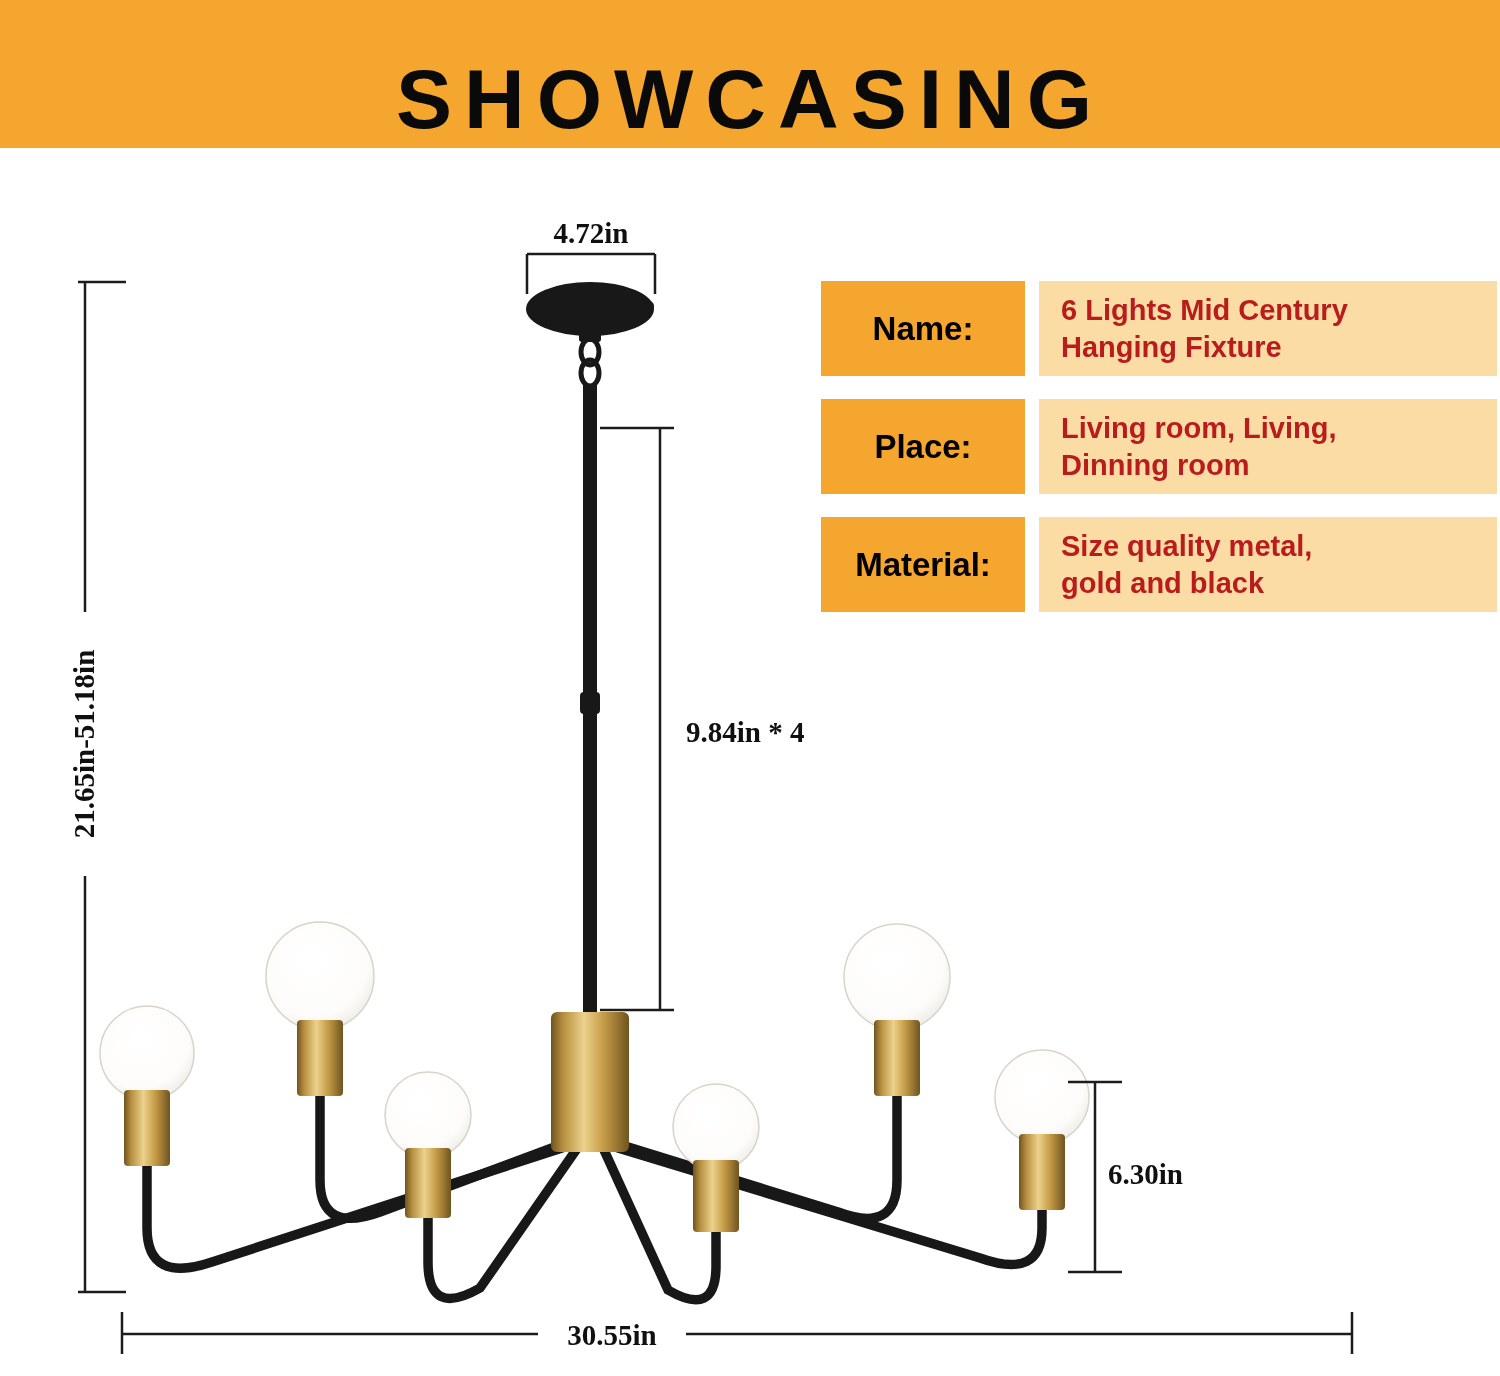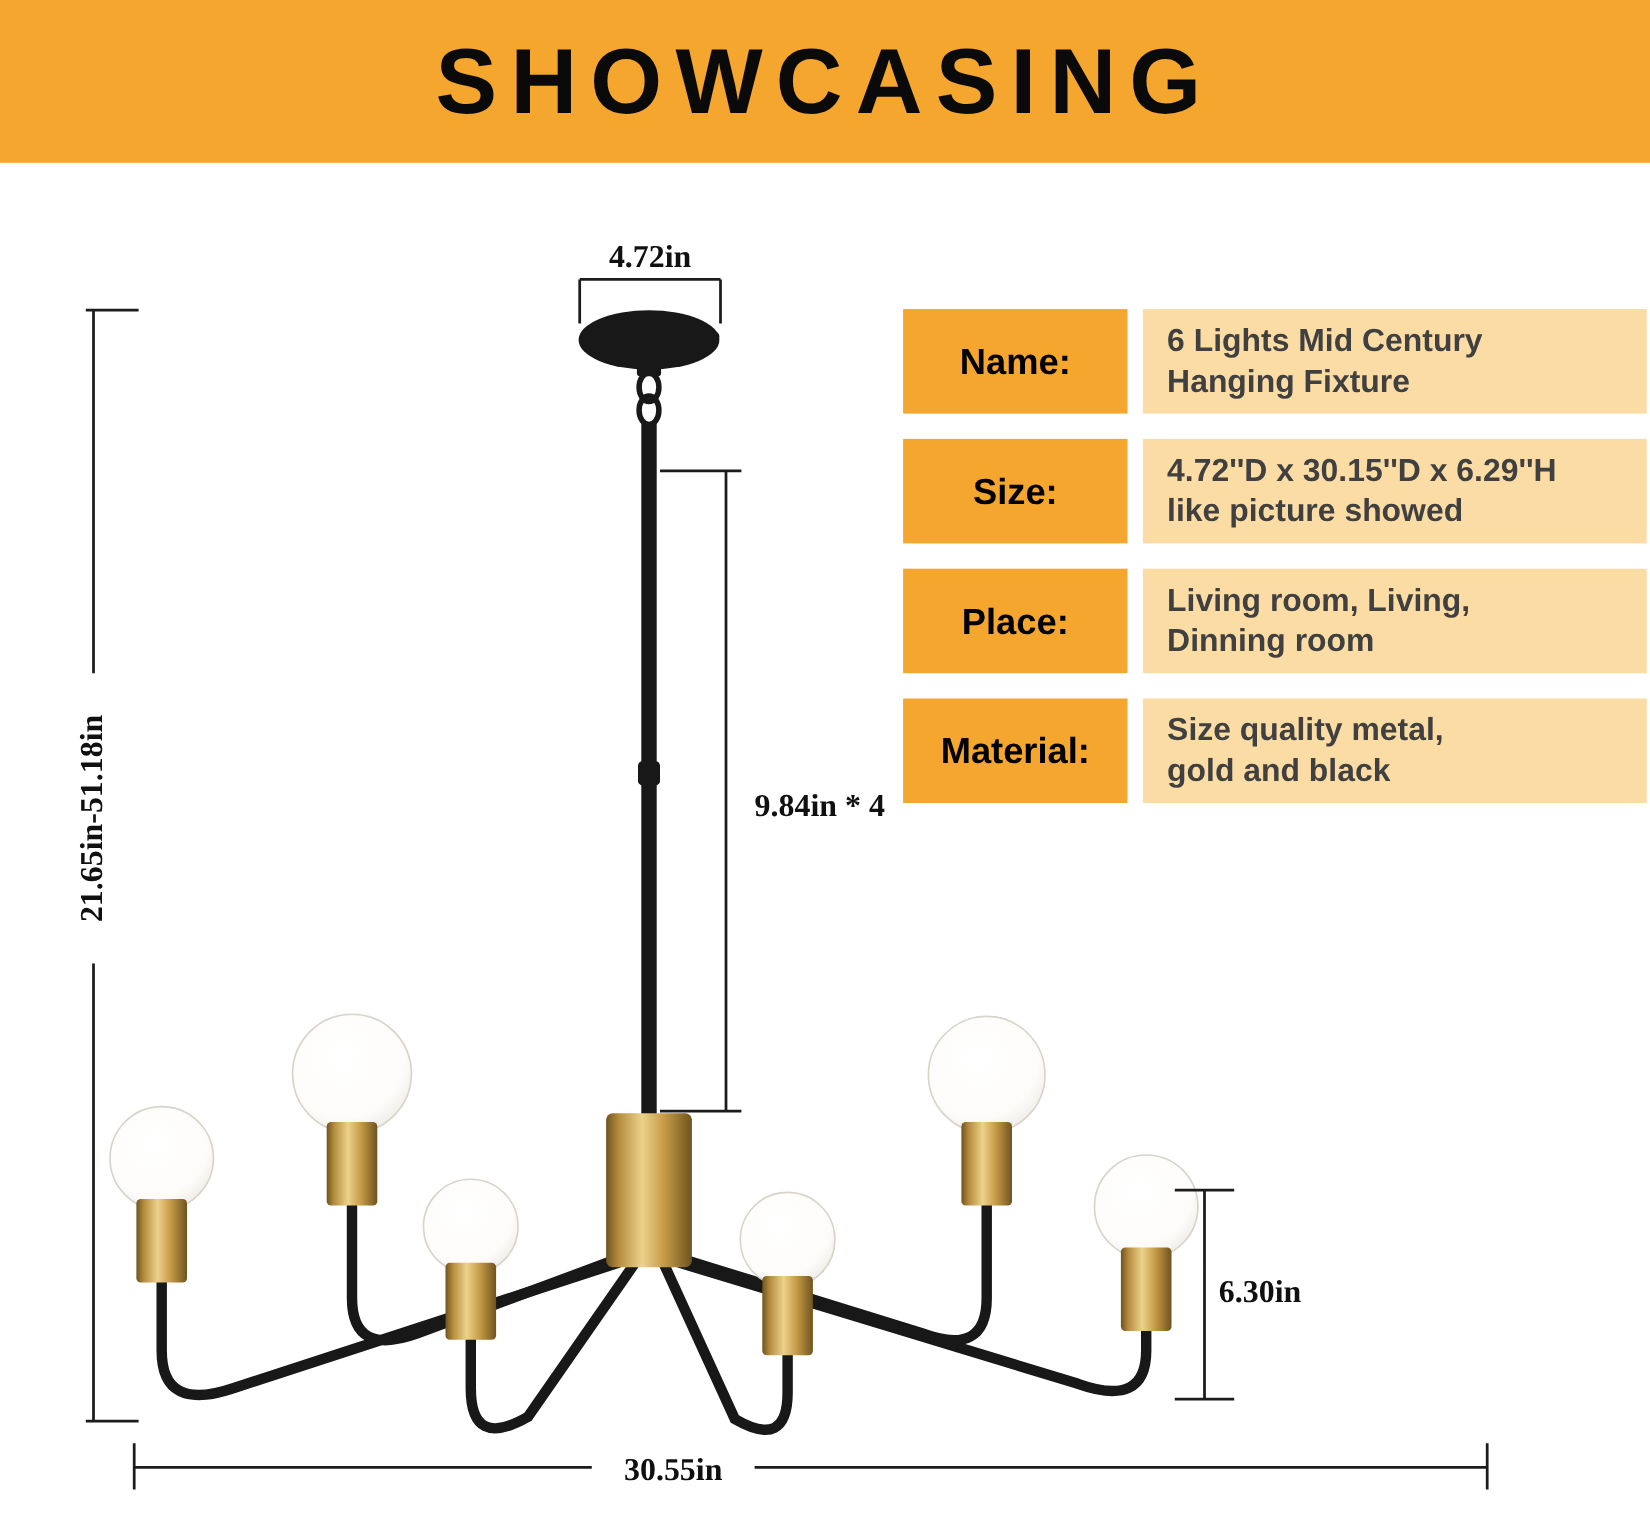--- a/index.html
+++ b/index.html
@@ -8,21 +8,21 @@
     --ink:#000000;
     --metal:#181818;
   }
   html,body{margin:0;padding:0;background:#ffffff;}
   .page{
     position:relative;width:1500px;height:1376px;background:#ffffff;
     font-family:"Liberation Sans",sans-serif;overflow:hidden;
   }
   .banner{
     position:absolute;left:0;top:0;width:1500px;height:148px;
-    background:var(--accent);display:flex;align-items:center;justify-content:center;
+    background:var(--accent);display:flex;align-items:flex-end;justify-content:center;
   }
   .banner h1{
     margin:0;font-size:84px;font-weight:900;letter-spacing:12px;
     color:#0a0a0a;font-family:"Liberation Sans",sans-serif;
   }
   svg.diagram{position:absolute;left:0;top:0;}
   .dim-line{stroke:#1c1c1c;stroke-width:2.5;fill:none;}
   .dim-text{
     font-family:"Liberation Serif",serif;font-size:29px;font-weight:600;fill:#101010;
   }
@@ -34,21 +34,21 @@
   .specs{position:absolute;left:790px;top:281px;width:676px;padding-left:31px;}
   .spec-row{display:flex;height:95px;margin-bottom:23px;}
   .spec-label{
     width:204px;background:var(--accent);
     display:flex;align-items:center;justify-content:center;
     font-size:33px;font-weight:700;color:#000;
   }
   .spec-value{
     flex:1;margin-left:14px;background:var(--accent_light);
     display:flex;align-items:center;padding-left:22px;
-    font-size:29px;font-weight:700;color:#404040;
+    font-size:29px;font-weight:700;color:#b91c1c;
     white-space:pre-line;line-height:1.25;
   }
 </style>
 </head>
 <body>
 
 <div class="page">
 
   <header class="banner">
     <h1>SHOWCASING</h1>
@@ -139,25 +139,20 @@
     </g>
   </svg>
 
   <div class="specs">
     <div class="spec-row">
       <div class="spec-label">Name:</div>
       <div class="spec-value">6 Lights Mid Century
 Hanging Fixture</div>
     </div>
     <div class="spec-row">
-      <div class="spec-label">Size:</div>
-      <div class="spec-value">4.72''D x 30.15''D x 6.29''H
-like picture showed</div>
-    </div>
-    <div class="spec-row">
       <div class="spec-label">Place:</div>
       <div class="spec-value">Living room, Living,
 Dinning room</div>
     </div>
     <div class="spec-row">
       <div class="spec-label">Material:</div>
       <div class="spec-value">Size quality metal,
 gold and black</div>
     </div>
     <div class="spec-row">

